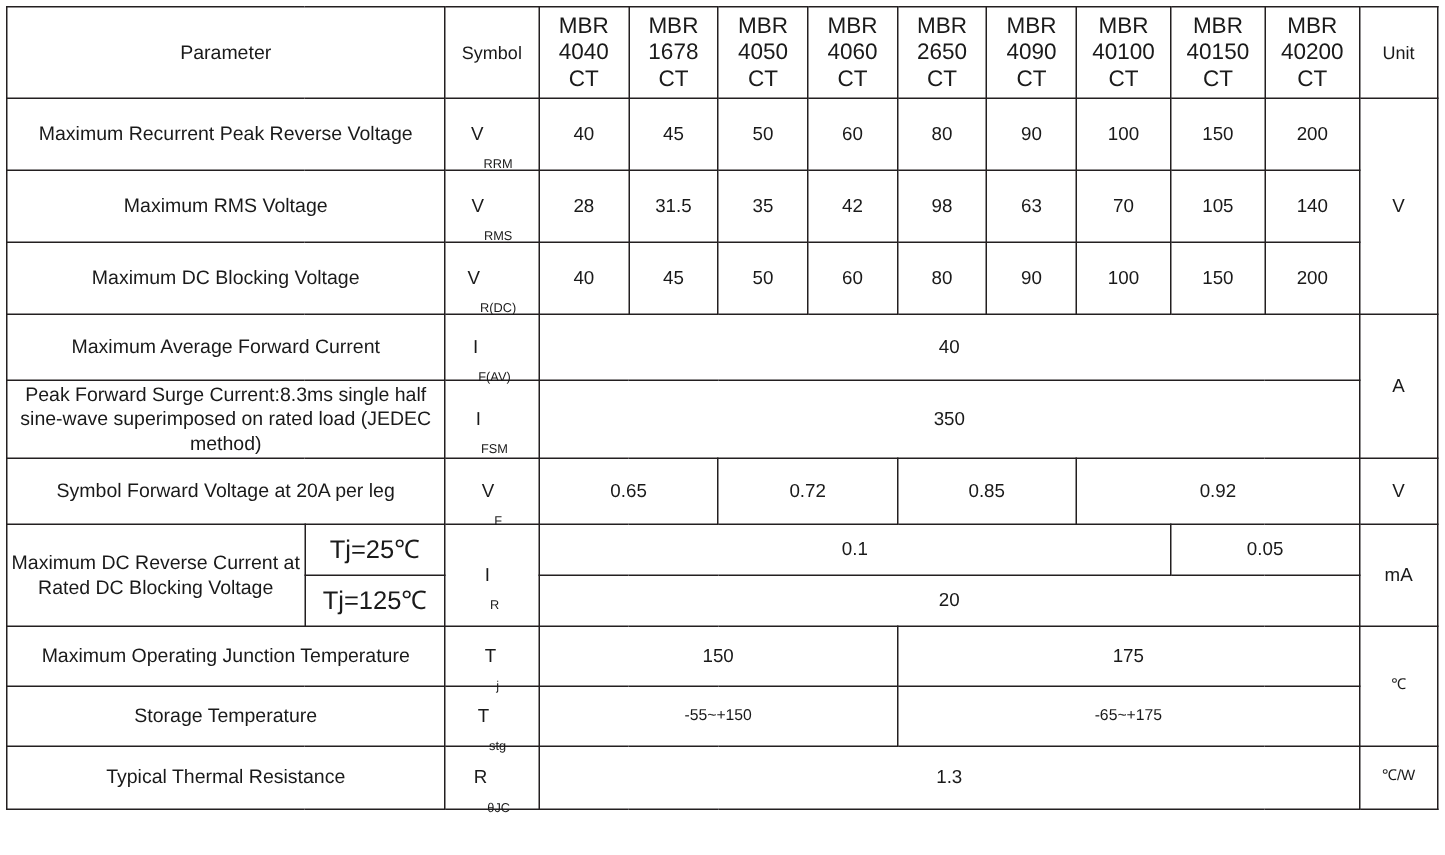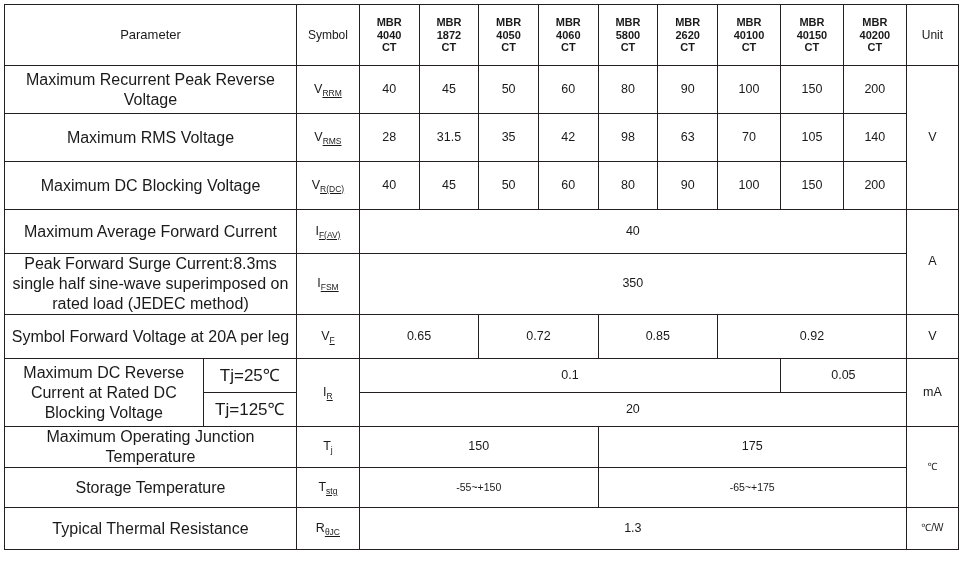--- a/index.html
+++ b/index.html
@@ -39,41 +39,40 @@
     font-weight: bold;
     font-size: 12px;
     height: 60px;
   }
   .hdr-param {
     font-weight: bold;
     font-size: 13px;
   }
   .pn {
     line-height: 1.15;
-    font-size: 11px;
-    font-weight: bold;
+    font-size: 15px;
+    font-weight: normal;
   }
   .pn span { display: block; }
   .param {
     text-align: left;
     padding-left: 9px;
     padding-right: 6px;
-    font-size: 16px;
+    font-size: 13px;
     line-height: 1.35;
   }
   .sym {
     font-size: 12.5px;
     white-space: nowrap;
   }
   .sym sub {
     font-size: 8.5px;
     vertical-align: baseline;
     position: relative;
-    top: 3px;
-    text-decoration: underline;
+    top: 19px;
   }
   .val {
     font-size: 12.5px;
   }
   .val-sm {
     font-size: 10.5px;
     margin-left: 33px;
   }
   .unit {
     font-size: 12.5px;
@@ -127,49 +126,49 @@
         <td class="hdr-cell">
           <div class="pn">
             <span>MBR</span>
             <span>4040</span>
             <span>CT</span>
           </div>
         </td>
         <td class="hdr-cell">
           <div class="pn">
             <span>MBR</span>
-            <span>1872</span>
+            <span>1678</span>
             <span>CT</span>
           </div>
         </td>
         <td class="hdr-cell">
           <div class="pn">
             <span>MBR</span>
             <span>4050</span>
             <span>CT</span>
           </div>
         </td>
         <td class="hdr-cell">
           <div class="pn">
             <span>MBR</span>
             <span>4060</span>
             <span>CT</span>
           </div>
         </td>
         <td class="hdr-cell">
           <div class="pn">
             <span>MBR</span>
-            <span>5800</span>
-            <span>CT</span>
-          </div>
-        </td>
-        <td class="hdr-cell">
-          <div class="pn">
-            <span>MBR</span>
-            <span>2620</span>
+            <span>2650</span>
+            <span>CT</span>
+          </div>
+        </td>
+        <td class="hdr-cell">
+          <div class="pn">
+            <span>MBR</span>
+            <span>4090</span>
             <span>CT</span>
           </div>
         </td>
         <td class="hdr-cell">
           <div class="pn">
             <span>MBR</span>
             <span>40100</span>
             <span>CT</span>
           </div>
         </td>

